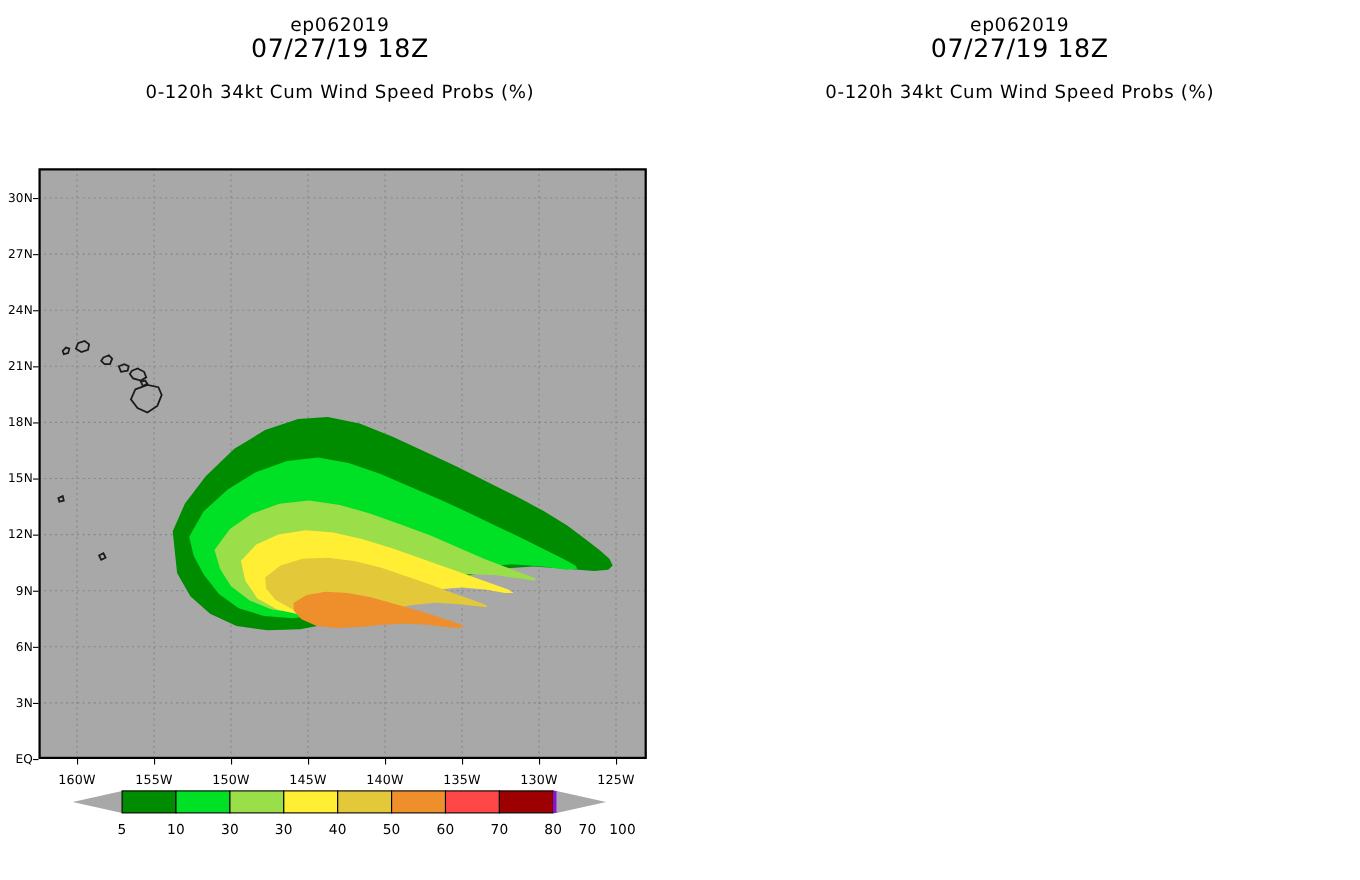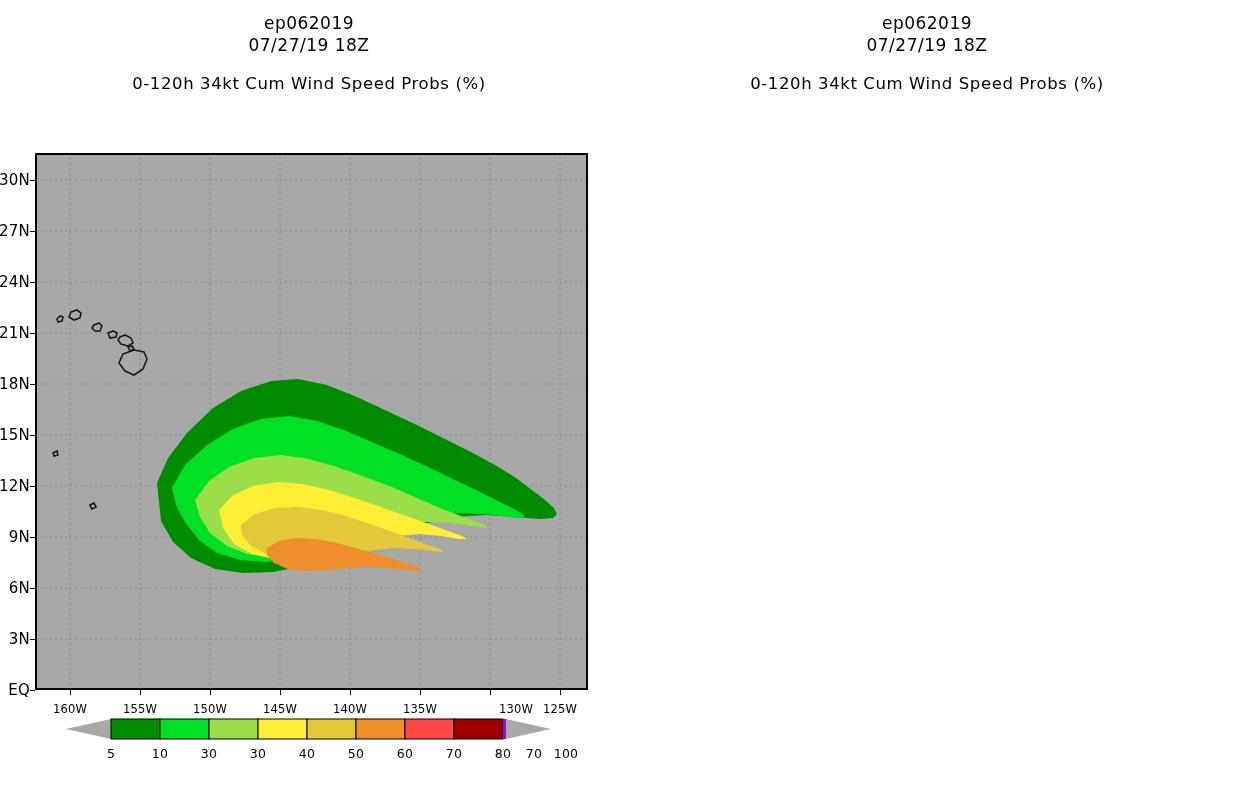--- a/index.html
+++ b/index.html
@@ -5,33 +5,33 @@
   html,body{margin:0;padding:0;background:#ffffff;}
   body{width:1236px;height:800px;overflow:hidden;
        font-family:"DejaVu Sans","Liberation Sans",sans-serif;color:#000;}
   .page{position:relative;width:1236px;height:800px;}
   .panel{position:absolute;top:0;width:618px;height:608px;}
   .panel.left{left:0;}
   .panel.right{left:618px;}
 
   .titles{position:absolute;left:0;top:0;width:618px;text-align:center;}
   .t-storm{font-size:17px;letter-spacing:.5px;margin-top:12px;line-height:22px;}
-  .t-date{font-size:17px;letter-spacing:.5px;line-height:22px;}
+  .t-date{font-size:23px;letter-spacing:.5px;line-height:22px;}
   .t-main{font-size:16.5px;letter-spacing:.6px;margin-top:16px;line-height:23px;}
   .t-sub{font-size:16.5px;letter-spacing:.6px;line-height:23px;}
 
   .plotwrap{position:absolute;}
   .plotwrap.left{left:35px;top:153px;width:553px;height:537px;}
 
   .frame{position:absolute;left:0;top:0;width:100%;height:100%;
          border:2px solid #000;box-sizing:border-box;}
   .mapsvg{position:absolute;left:0;top:0;width:100%;height:100%;display:block;}
 
   .ylab{position:absolute;right:100%;margin-right:5px;
-        font-size:15px;text-align:left;white-space:nowrap;
+        font-size:11px;text-align:left;white-space:nowrap;
         transform:translateY(-50%);letter-spacing:.2px;}
   .xlab{position:absolute;top:100%;margin-top:12px;font-size:11.5px;
         transform:translateX(-50%);white-space:nowrap;letter-spacing:.2px;}
   .ytick{position:absolute;right:100%;width:5px;height:1px;background:#000;}
   .xtick{position:absolute;top:100%;height:5px;width:1px;background:#000;}
 
   .cbar{position:absolute;height:26px;}
   .cbar.left{left:66px;top:716px;width:485px;}
   .cbar svg{display:block;}
   .cbl{position:absolute;top:30px;font-size:12.5px;transform:translateX(-50%);
@@ -146,21 +146,21 @@
       <div class="xlab" style="left:105px">155W</div>
       <div class="xtick" style="left:105px"></div>
       <div class="xlab" style="left:175px">150W</div>
       <div class="xtick" style="left:175px"></div>
       <div class="xlab" style="left:245px">145W</div>
       <div class="xtick" style="left:245px"></div>
       <div class="xlab" style="left:315px">140W</div>
       <div class="xtick" style="left:315px"></div>
       <div class="xlab" style="left:385px">135W</div>
       <div class="xtick" style="left:385px"></div>
-      <div class="xlab" style="left:481px">130W</div>
+      <div class="xlab" style="left:455px">130W</div>
       <div class="xtick" style="left:455px"></div>
       <div class="xlab" style="left:525px">125W</div>
       <div class="xtick" style="left:525px"></div>
     </div>
 
     <div class="cbar left">
       <svg viewBox="0 0 485 26" width="485" height="26">
         <polygon points="0,13 45,3 45,23" fill="#a8a8a8"></polygon>
         <g stroke="#000" stroke-width="1">
           <rect x="45" y="3" width="49" height="20" fill="#008c00"></rect>

